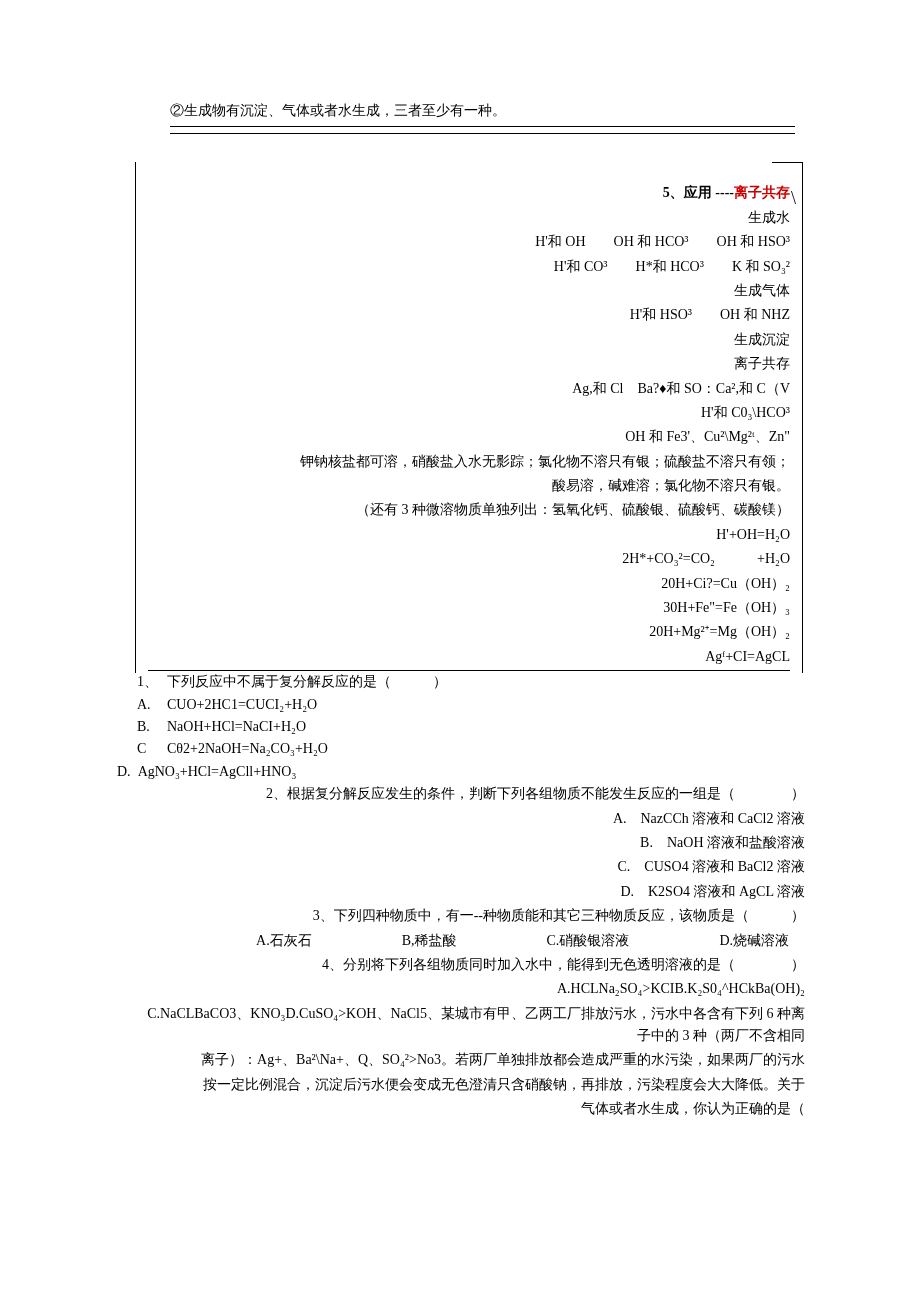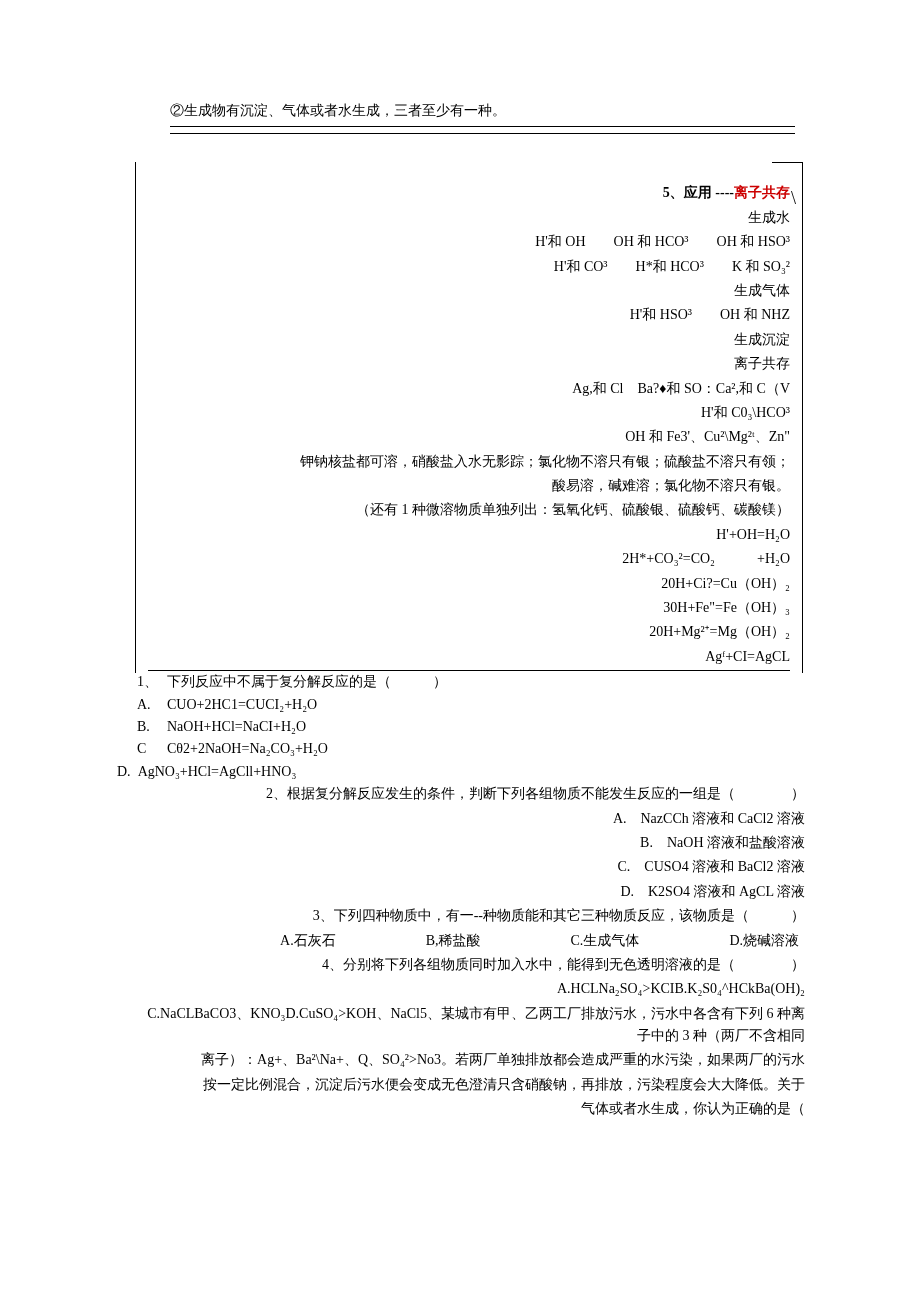--- a/index.html
+++ b/index.html
@@ -84,21 +84,21 @@
     <p class="para">H'和 CO³　　H*和 HCO³　　K 和 SO₃²</p>
     <p class="para">生成气体</p>
     <p class="para">H'和 HSO³　　OH 和 NHZ</p>
     <p class="para">生成沉淀</p>
     <p class="para">离子共存</p>
     <p class="para">Ag,和 Cl　Ba?♦和 SO：Ca²,和 C（V</p>
     <p class="para">H'和 C0₃\HCO³</p>
     <p class="para">OH 和 Fe3'、Cu²\Mg²ᵗ、Zn"</p>
     <p class="para">钾钠核盐都可溶，硝酸盐入水无影踪；氯化物不溶只有银；硫酸盐不溶只有领；</p>
     <p class="para">酸易溶，碱难溶；氯化物不溶只有银。</p>
-    <p class="para">　　（还有 1 种微溶物质单独列出：氢氧化钙、硫酸银、硫酸钙、碳酸镁）</p>
+    <p class="para">　　（还有 3 种微溶物质单独列出：氢氧化钙、硫酸银、硫酸钙、碳酸镁）</p>
     <p class="para">H'+OH=H₂O</p>
     <p class="para">2H*+CO₃²=CO₂　　　+H₂O</p>
     <p class="para">20H+Ci?=Cu（OH）₂</p>
     <p class="para">30H+Fe"=Fe（OH）₃</p>
     <p class="para">20H+Mg²⁺=Mg（OH）₂</p>
     <p class="para" style="margin-bottom:0;">Agᶠ+CI=AgCL</p>
     <div class="botborder"></div>
   </div>
 
   <div class="q-block" style="margin-top:-2px; margin-left:20px;">
@@ -125,21 +125,21 @@
   </div>
 
   <p class="para full">2、根据复分解反应发生的条件，判断下列各组物质不能发生反应的一组是（　　　　）</p>
   <p class="para full">A.　NazCCh 溶液和 CaCl2 溶液</p>
   <p class="para full">B.　NaOH 溶液和盐酸溶液</p>
   <p class="para full">C.　CUSO4 溶液和 BaCl2 溶液</p>
   <p class="para full">D.　K2SO4 溶液和 AgCL 溶液</p>
 
   <p class="para full">3、下列四种物质中，有一--种物质能和其它三种物质反应，该物质是（　　　）</p>
   <p class="para full opts-inline">
-    <span>A.石灰石</span><span>B,稀盐酸</span><span>C.生成气体</span><span style="margin-right:6px">D.烧碱溶液</span>
+    <span>A.石灰石</span><span>B,稀盐酸</span><span>C.硝酸银溶液</span><span style="margin-right:16px">D.烧碱溶液</span>
   </p>
 
   <p class="para full">4、分别将下列各组物质同时加入水中，能得到无色透明溶液的是（　　　　）</p>
   <p class="para full">　　A.HCLNa₂SO₄&gt;KCIB.K₂S0₄^HCkBa(OH)₂</p>
   <p class="para full">　　C.NaCLBaCO3、KNO₃D.CuSO₄&gt;KOH、NaCl5、某城市有甲、乙两工厂排放污水，污水中各含有下列 6 种离子中的 3 种（两厂不含相同</p>
   <p class="para full">离子）：Ag+、Ba²\Na+、Q、SO₄²&gt;No3。若两厂单独排放都会造成严重的水污染，如果两厂的污水</p>
   <p class="para full">按一定比例混合，沉淀后污水便会变成无色澄清只含硝酸钠，再排放，污染程度会大大降低。关于</p>
   <p class="para full">气体或者水生成，你认为正确的是（</p>
 
 </div>

